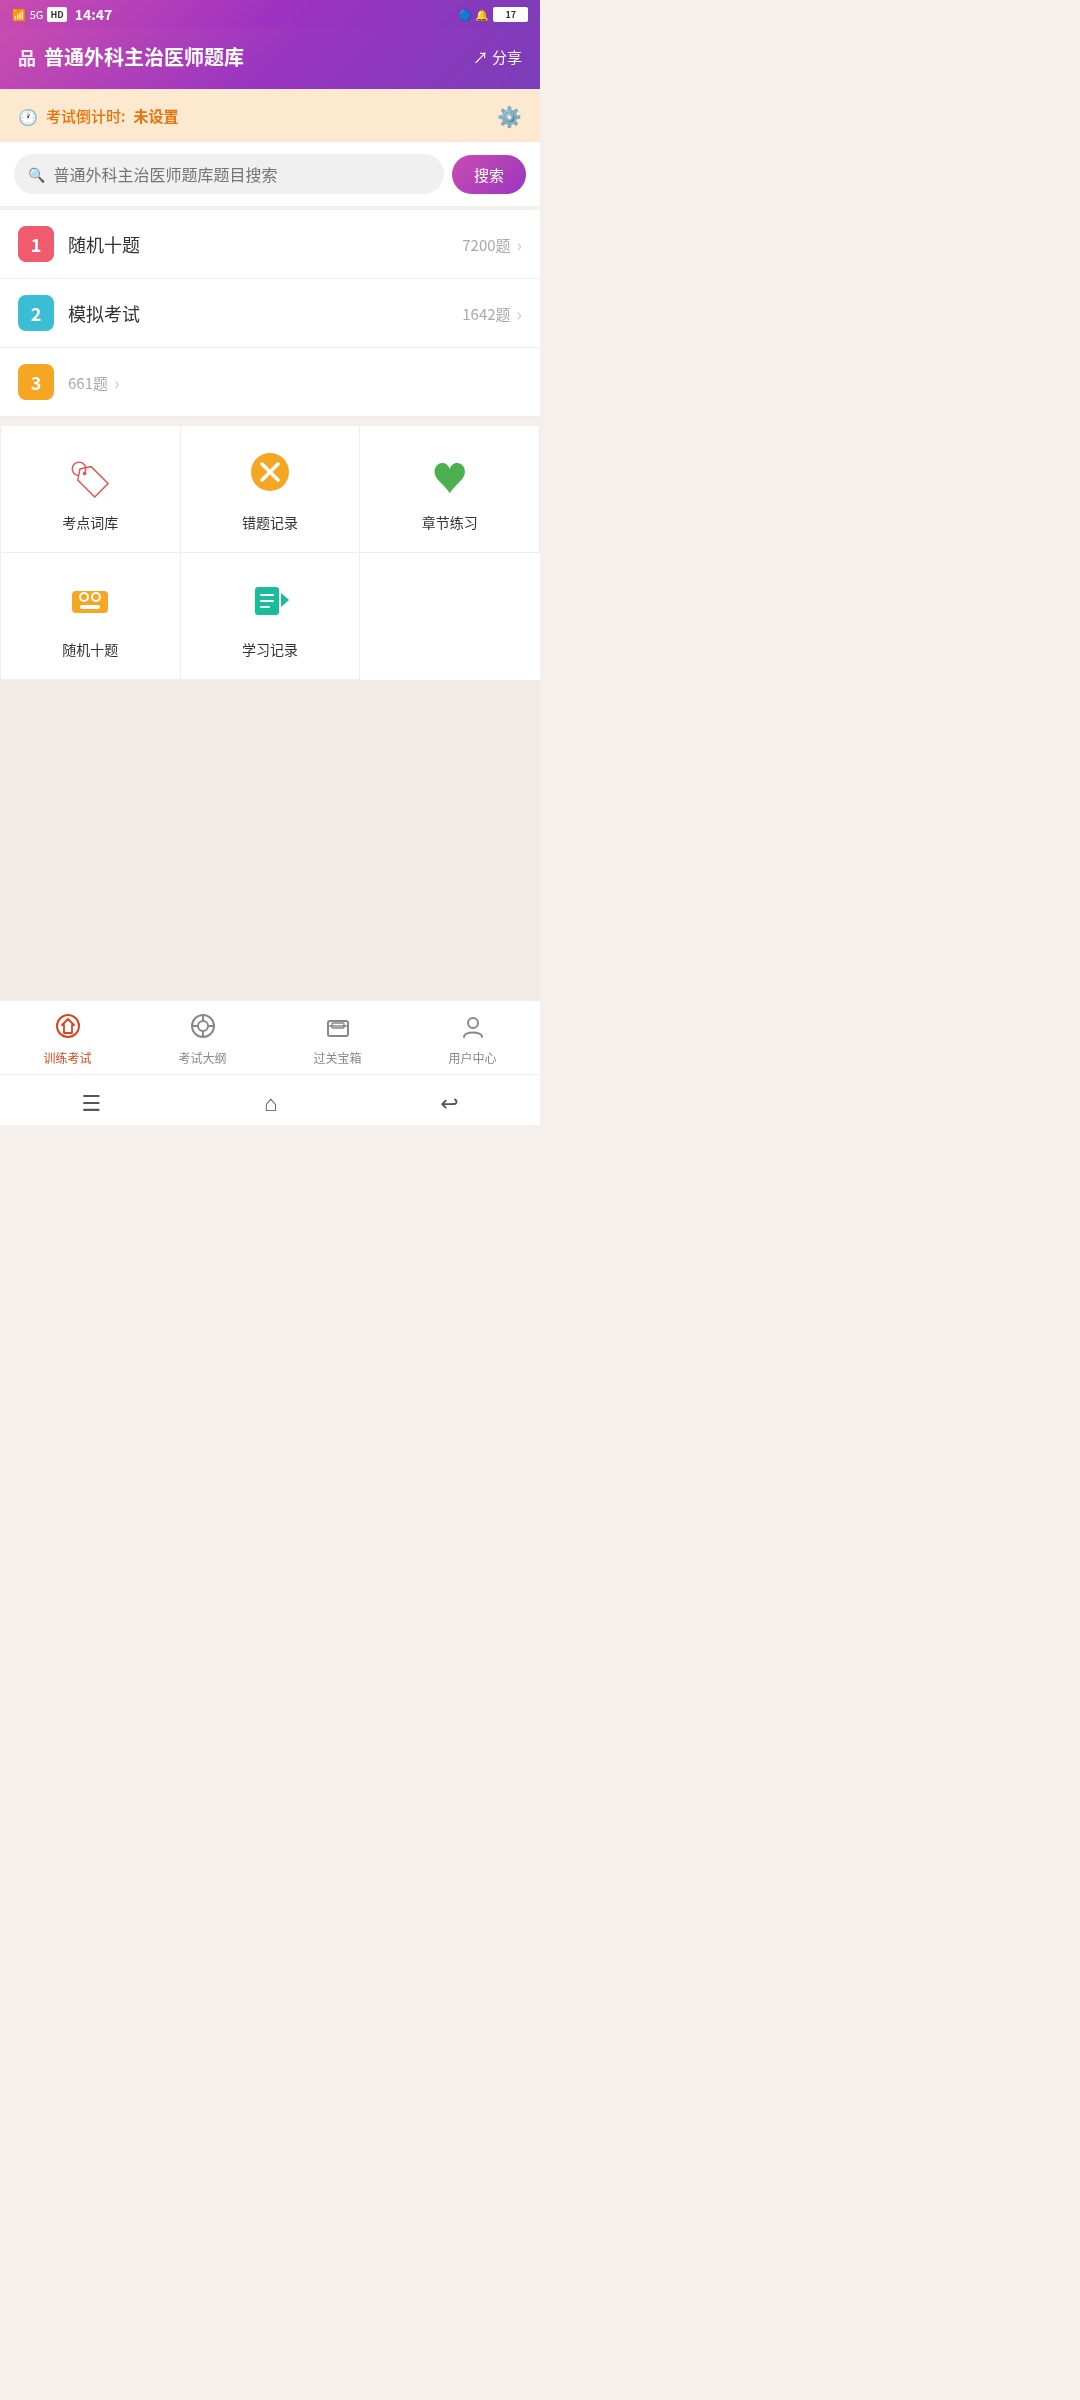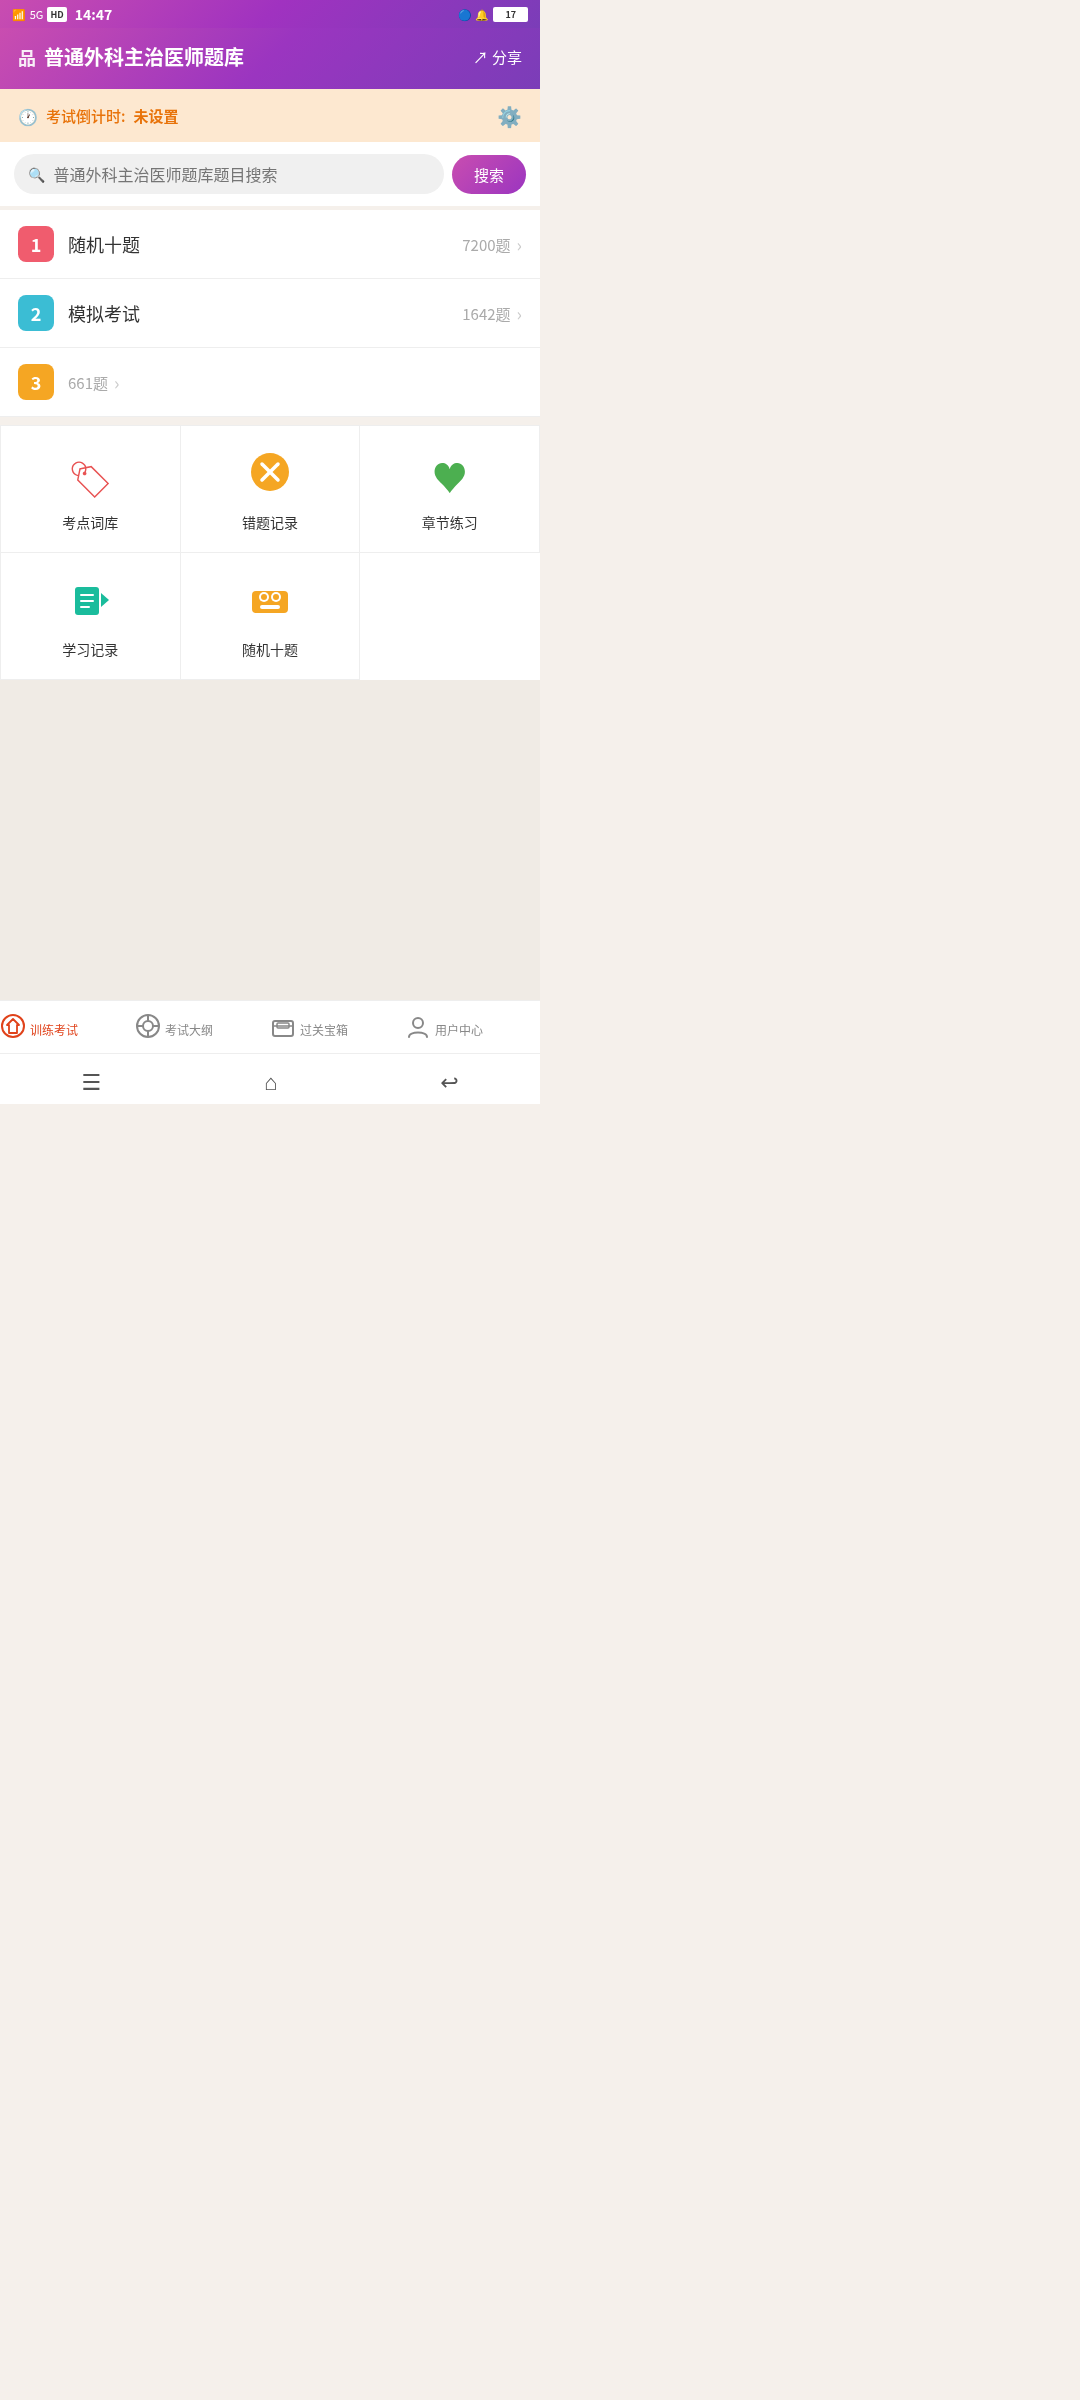--- a/index.html
+++ b/index.html
@@ -197,25 +197,25 @@
     
     .bottom-nav {
       background: white;
       border-top: 1px solid #eee;
       display: flex;
       padding: 8px 0 4px;
     }
     .nav-item {
       flex: 1;
       display: flex;
-      flex-direction: row;
+      flex-direction: column;
       align-items: center;
       gap: 4px;
       cursor: pointer;
-      padding: 4px 0;
+      padding: 4px 8px;
     }
     .nav-icon { font-size: 22px; }
     .nav-label { font-size: 12px; color: #888; }
     .nav-item.active .nav-label { color: #e0421a; }
     .nav-item.active .nav-icon { color: #e0421a; }
 
     
     .system-bar {
       background: white;
       display: flex;
@@ -305,44 +305,44 @@
         <line x1="28" y1="12" x2="12" y2="28" stroke="white" stroke-width="3.5" stroke-linecap="round"></line>
       </svg>
     </span>
     <span class="grid-label">错题记录</span>
   </div>
   <div class="grid-item">
     <span class="grid-icon" style="color:#4caf50;">♥</span>
     <span class="grid-label">章节练习</span>
   </div>
 
-  <div class="grid-item">
-    <span class="grid-icon" style="color:#1abc9c;">
-      <svg width="38" height="38" viewBox="0 0 38 38">
-        <rect x="4" y="6" width="24" height="28" rx="3" fill="#1abc9c"></rect>
-        <polygon points="30,12 38,19 30,26" fill="#1abc9c"></polygon>
-        <line x1="10" y1="14" x2="22" y2="14" stroke="white" stroke-width="2" stroke-linecap="round"></line>
-        <line x1="10" y1="20" x2="22" y2="20" stroke="white" stroke-width="2" stroke-linecap="round"></line>
-        <line x1="10" y1="26" x2="18" y2="26" stroke="white" stroke-width="2" stroke-linecap="round"></line>
-      </svg>
-    </span>
-    <span class="grid-label">学习记录</span>
-  </div>
   <div class="grid-item">
     <span class="grid-icon" style="color:#f5a623;">
       <svg width="40" height="36" viewBox="0 0 40 36">
         <rect x="2" y="8" width="36" height="22" rx="4" fill="#f5a623"></rect>
         <circle cx="14" cy="14" r="5" fill="white"></circle>
         <circle cx="26" cy="14" r="5" fill="white"></circle>
         <circle cx="14" cy="14" r="3" fill="#f5a623"></circle>
         <circle cx="26" cy="14" r="3" fill="#f5a623"></circle>
         <rect x="10" y="22" width="20" height="4" rx="2" fill="white"></rect>
       </svg>
     </span>
     <span class="grid-label">随机十题</span>
+  </div>
+  <div class="grid-item">
+    <span class="grid-icon" style="color:#1abc9c;">
+      <svg width="38" height="38" viewBox="0 0 38 38">
+        <rect x="4" y="6" width="24" height="28" rx="3" fill="#1abc9c"></rect>
+        <polygon points="30,12 38,19 30,26" fill="#1abc9c"></polygon>
+        <line x1="10" y1="14" x2="22" y2="14" stroke="white" stroke-width="2" stroke-linecap="round"></line>
+        <line x1="10" y1="20" x2="22" y2="20" stroke="white" stroke-width="2" stroke-linecap="round"></line>
+        <line x1="10" y1="26" x2="18" y2="26" stroke="white" stroke-width="2" stroke-linecap="round"></line>
+      </svg>
+    </span>
+    <span class="grid-label">学习记录</span>
   </div>
 </div>
 
 <div class="empty-area"></div>
 
 <div class="bottom-nav">
   <div class="nav-item active">
     <span class="nav-icon" style="color:#e0421a;">
       <svg width="26" height="26" viewBox="0 0 26 26" fill="none">
         <circle cx="13" cy="13" r="11" stroke="#e0421a" stroke-width="2"></circle>

